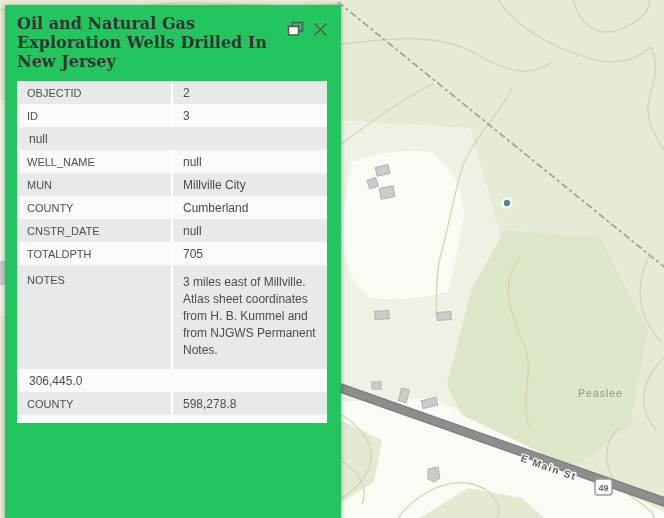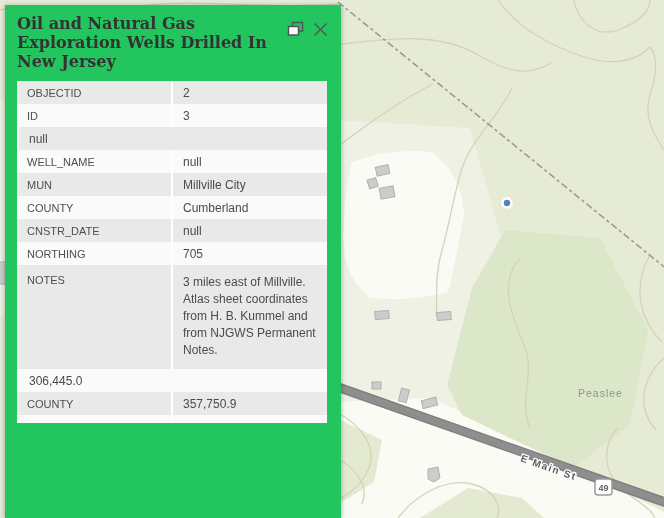--- a/index.html
+++ b/index.html
@@ -160,37 +160,37 @@
           <div class="cell label">COUNTY</div>
           <div class="gap"></div>
           <div class="cell value">Cumberland</div>
         </div>
         <div class="row">
           <div class="cell label">CNSTR_DATE</div>
           <div class="gap"></div>
           <div class="cell value">null</div>
         </div>
         <div class="row">
-          <div class="cell label">NORTHING</div>
+          <div class="cell label">TOTALDPTH</div>
           <div class="gap"></div>
           <div class="cell value">705</div>
         </div>
         <div class="row tall">
           <div class="cell label">NOTES</div>
           <div class="gap"></div>
           <div class="cell value">3 miles east of Millville. Atlas sheet coordinates from H. B. Kummel and from NJGWS Permanent Notes.</div>
         </div>
         <div class="row">
           <div class="gap"></div>
           <div class="cell value">306,445.0</div>
         </div>
         <div class="row">
           <div class="cell label">COUNTY</div>
           <div class="gap"></div>
-          <div class="cell value">357,750.9</div>
+          <div class="cell value">598,278.8</div>
         </div>
         <div class="row partial">
           <div class="cell label"></div>
           <div class="gap"></div>
           <div class="cell value"></div>
         </div>
       </div>
   </div>
 
 </div>

